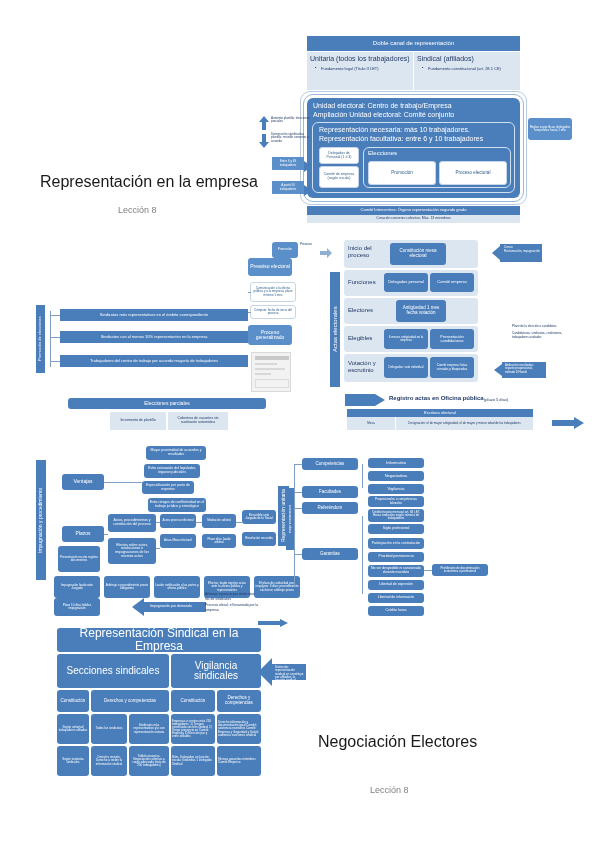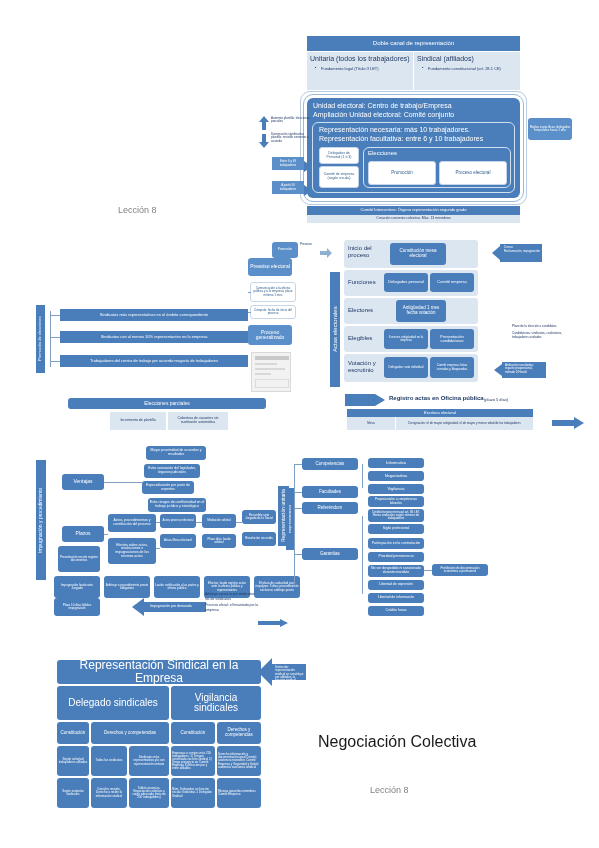--- a/index.html
+++ b/index.html
@@ -106,20 +106,21 @@
   <div class="abs bx blue2 f3" style="left:272px;top:181px;width:32px;height:13px;padding:1px;">A partir 50 trabajadores</div>
   <div class="abs" style="left:304px;top:182px;">
     <svg width="8" height="11" viewBox="0 0 8 11">
         <polygon points="0,0 8,5.5 0,11" fill="#4a7ebb"></polygon>
       </svg>
   </div>
 
   <div class="abs bx blue f4" style="left:307px;top:206px;width:213px;height:9px;">Comité Intercentros: Órgano representación segundo grado</div>
   <div class="abs bx lt f35" style="left:307px;top:215px;width:213px;height:8px;">Creación convenio colectivo. Máx. 13 miembros</div>
 
+  <div class="abs ttl f16" style="left:40px;top:173px;width:260px;">Representación en la empresa</div>
   <div class="abs sub f9" style="left:118px;top:205px;">Lección 8</div>
 
   <div class="abs" style="left:330px;top:240px;width:190px;height:150px;">
 
     <div class="abs bx blue vert f6" style="left:0px;top:32px;width:10px;height:115px;">Actas electorales</div>
 
     <div class="abs lt rnd" style="left:14px;top:0px;width:134px;height:28px;">
       <div class="abs f6" style="left:4px;top:5px;color:#1f3864;width:34px;line-height:1.1;">Inicio del proceso</div>
       <div class="abs bx blue rnd f45" style="left:46px;top:3px;width:56px;height:22px;padding:1px;">Constitución mesa electoral</div>
     </div>
@@ -307,24 +308,24 @@
     <div class="ln" style="left:84px;top:60px;width:1px;height:78px;"></div>
     <div class="abs bx blue rnd f35" style="left:90px;top:96px;width:56px;height:10px;">Prioridad permanencia</div>
     <div class="abs bx blue rnd f35" style="left:90px;top:109px;width:56px;height:12px;padding:1px;">No ser despedido ni sancionado durante mandato</div>
     <div class="abs bx blue rnd f35" style="left:90px;top:124px;width:56px;height:10px;">Libertad de expresión</div>
     <div class="abs bx blue rnd f35" style="left:90px;top:137px;width:56px;height:10px;">Libertad de información</div>
     <div class="abs bx blue rnd f35" style="left:90px;top:150px;width:56px;height:10px;">Crédito horas</div>
     <div class="abs bx blue rnd f3" style="left:154px;top:108px;width:56px;height:12px;padding:1px;">Prohibición de discriminación económica o profesional</div>
     <div class="ln" style="left:146px;top:114px;width:8px;height:1px;"></div>
   </div>
 
-  <div class="abs" style="left:57px;top:660px;width:230px;height:170px;">
+  <div class="abs" style="left:57px;top:628px;width:230px;height:170px;">
     <div class="abs bx blue rnd f12" style="left:0px;top:0px;width:204px;height:24px;">Representación Sindical en la Empresa</div>
 
-    <div class="abs bx blue rnd f10" style="left:0px;top:26px;width:112px;height:34px;">Delegado sindicales</div>
+    <div class="abs bx blue rnd f10" style="left:0px;top:26px;width:112px;height:34px;">Secciones sindicales</div>
     <div class="abs bx blue rnd f10" style="left:114px;top:26px;width:90px;height:34px;padding:1px;">Vigilancia sindicales</div>
 
     <div class="abs bx blue rnd f45" style="left:0px;top:62px;width:32px;height:22px;">Constitución</div>
     <div class="abs bx blue rnd f45" style="left:34px;top:62px;width:78px;height:22px;">Derechos y competencias</div>
     <div class="abs bx blue rnd f45" style="left:114px;top:62px;width:44px;height:22px;">Constitución</div>
     <div class="abs bx blue rnd f45" style="left:160px;top:62px;width:44px;height:22px;padding:1px;">Derechos y competencias</div>
 
     <div class="abs bx blue rnd f3" style="left:0px;top:86px;width:32px;height:30px;padding:1px;">Según voluntad trabajadores afiliados</div>
     <div class="abs bx blue rnd f3" style="left:34px;top:86px;width:36px;height:30px;padding:1px;">Todos los sindicatos</div>
     <div class="abs bx blue rnd f3" style="left:72px;top:86px;width:40px;height:30px;padding:1px;">Sindicatos más representativos y/o con representación unitaria</div>
@@ -338,16 +339,16 @@
     <div class="abs bx blue rnd f3 jl" style="left:160px;top:118px;width:44px;height:30px;padding:1px;">Mismas garantías miembros Comité Empresa</div>
   </div>
 
   <div class="abs" style="left:258px;top:655px;width:48px;height:34px;">
     <svg width="48" height="34" viewBox="0 0 48 34">
         <polygon points="0,17 14,3 14,9 48,9 48,25 14,25 14,31" fill="#4a7ebb"></polygon>
       </svg>
     <div class="abs f3" style="left:17px;top:11px;width:30px;color:#fff;line-height:1.1;">Distinción: representación sindical se constituye por afiliados; la sección sindical</div>
   </div>
 
-  <div class="abs ttl f16" style="left:318px;top:733px;">Negociación Colectiva</div>
+  <div class="abs ttl f16" style="left:318px;top:733px;">Negociación Electores</div>
   <div class="abs sub f9" style="left:370px;top:785px;">Lección 8</div>
 
 </div>
 
 </body></html>

